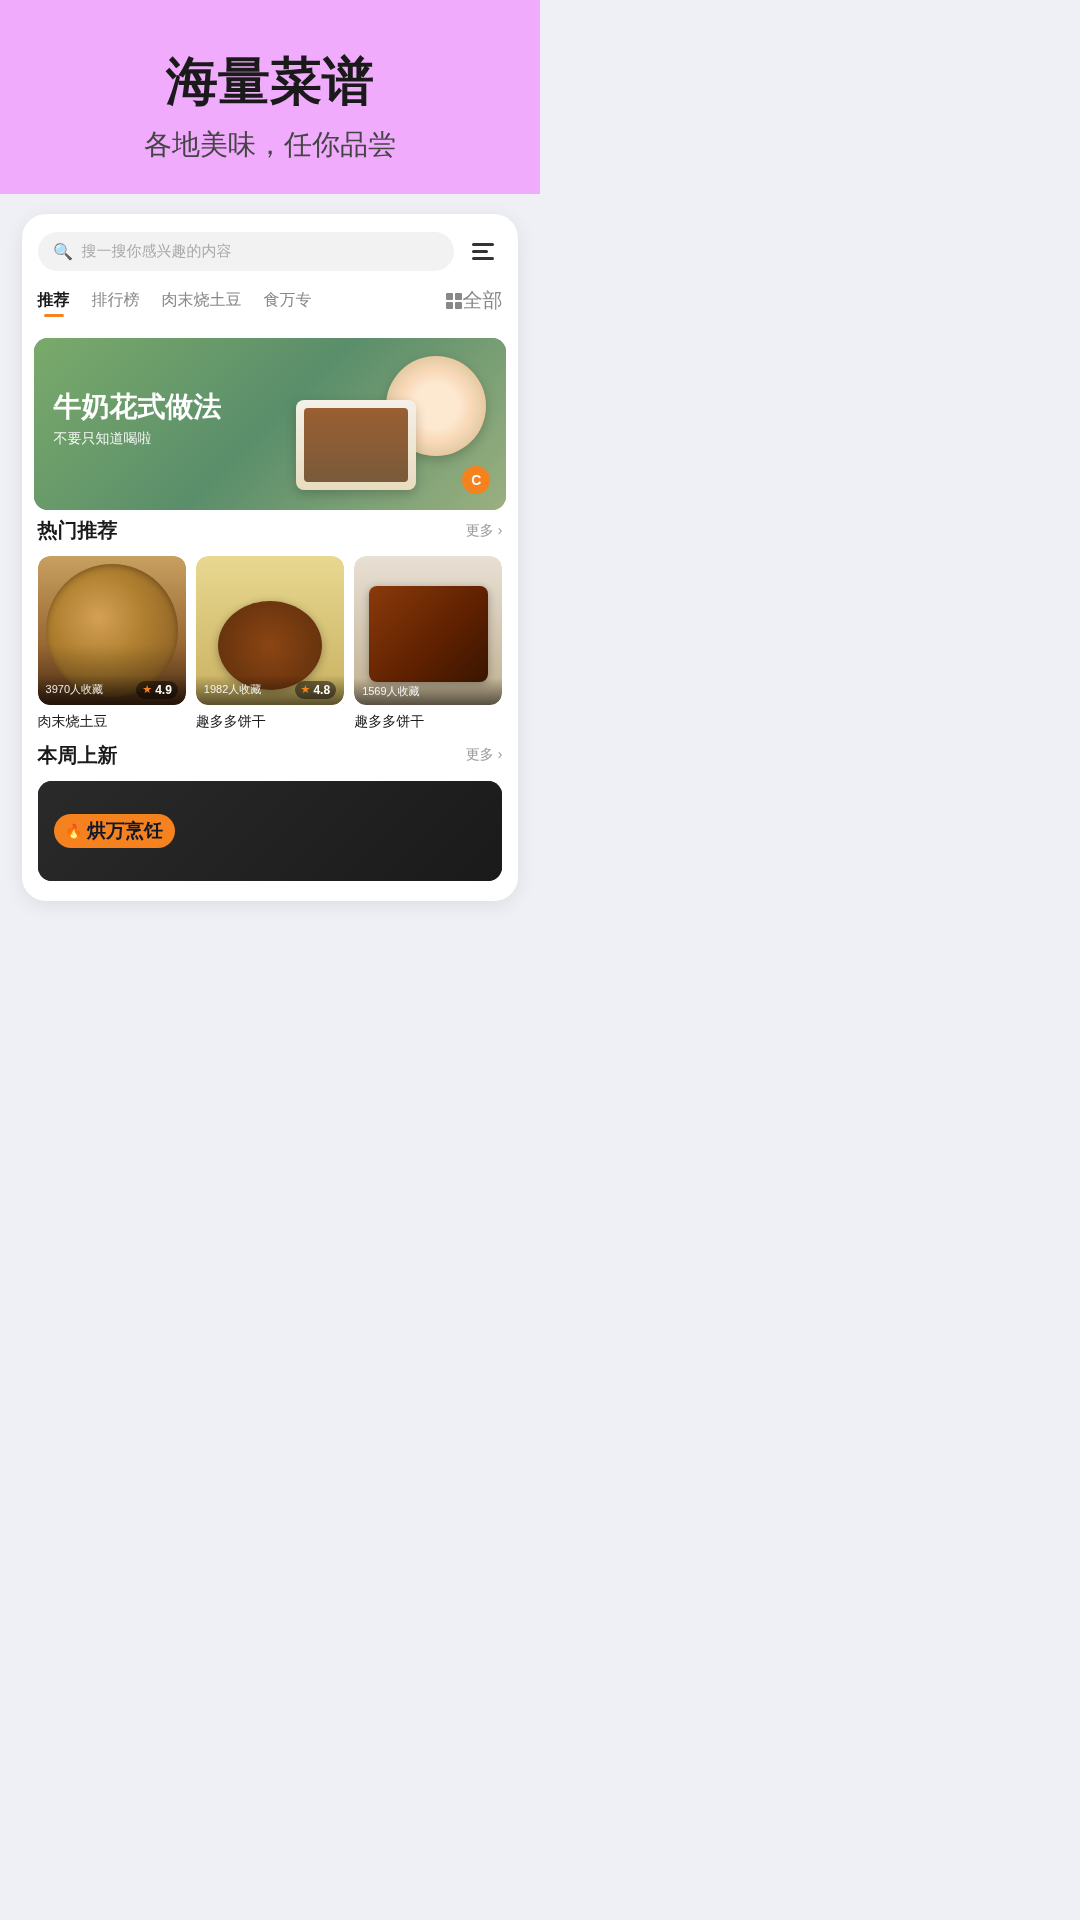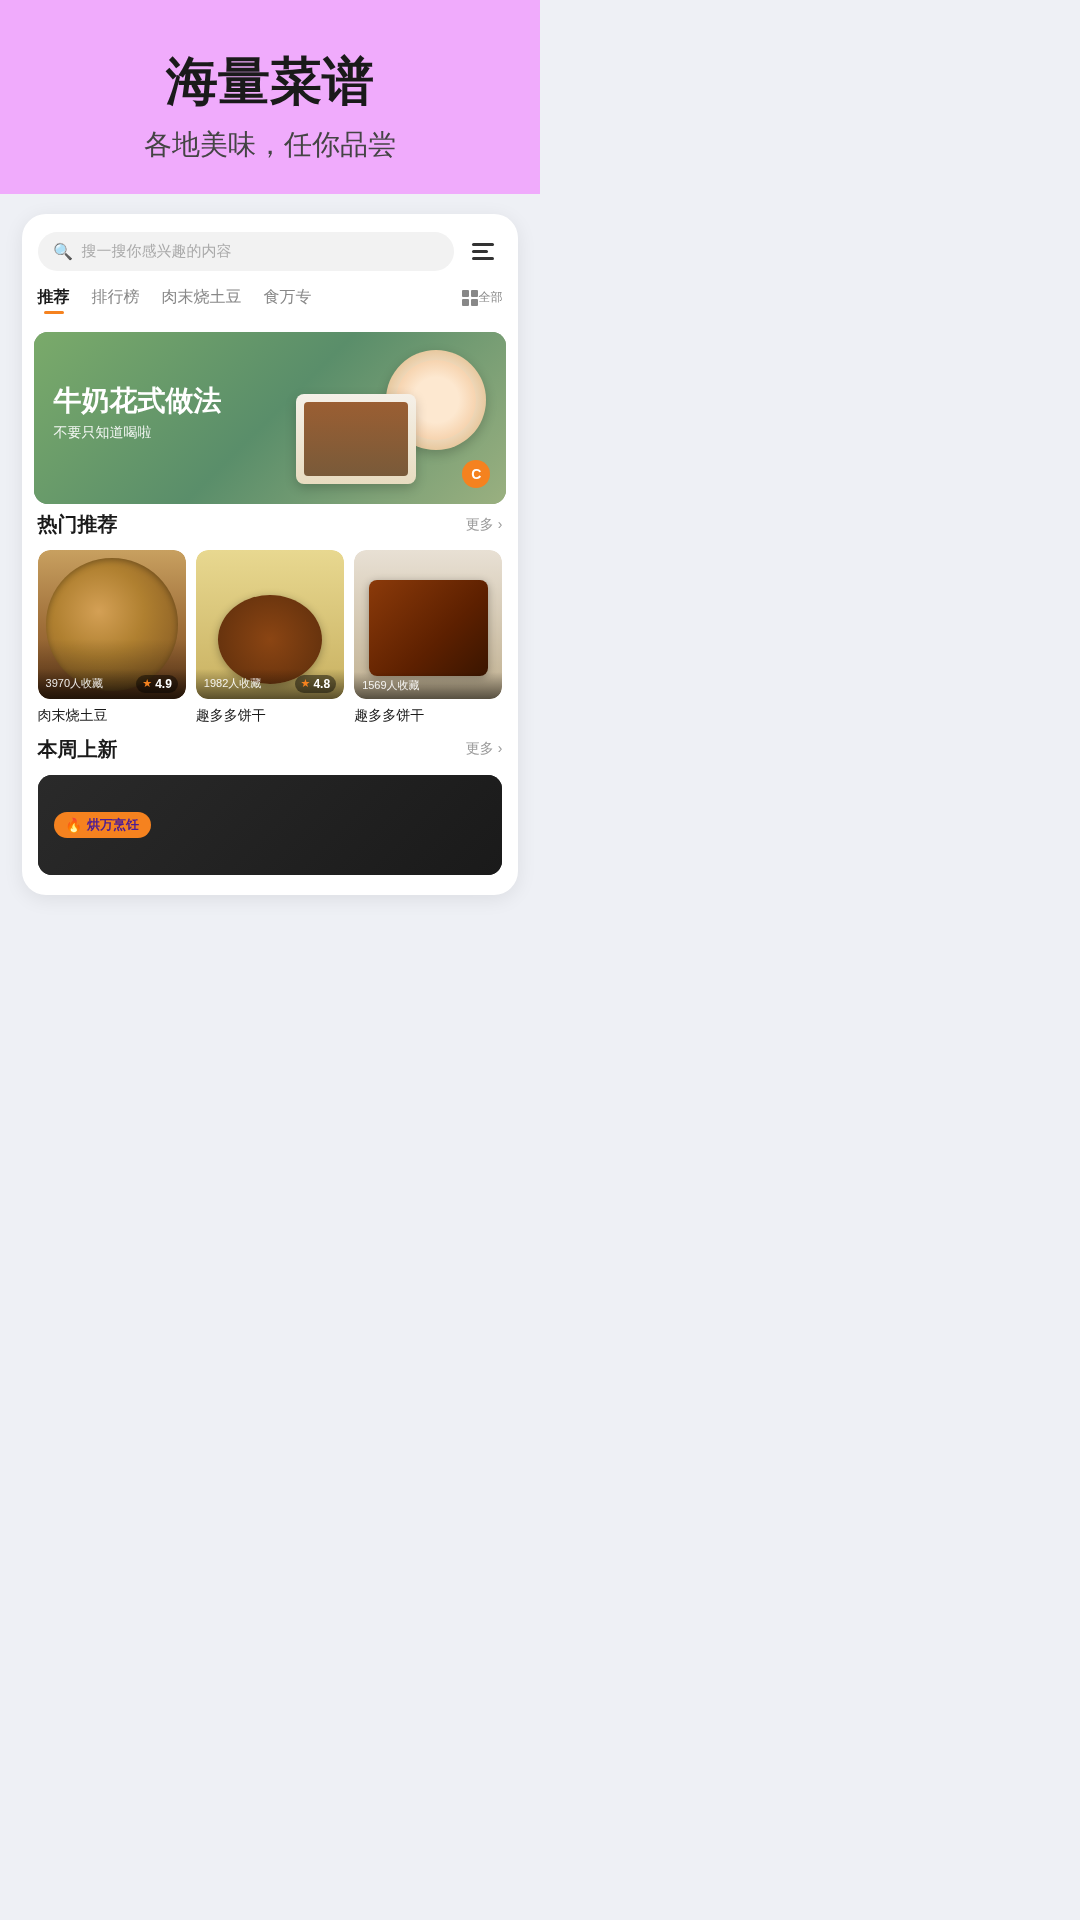--- a/index.html
+++ b/index.html
@@ -126,21 +126,21 @@
       transform: translateX(-50%);
       width: 20px;
       height: 3px;
       background: #f5821f;
       border-radius: 2px;
     }
 
     .nav-all {
       display: flex;
       align-items: center;
-      font-size: 12px;
+      font-size: 20px;
       color: #888;
       margin-left: auto;
     }
 
     .nav-all-icon {
       display: grid;
       grid-template-columns: 1fr 1fr;
       gap: 2px;
       width: 16px;
       height: 16px;
@@ -446,22 +446,22 @@
       gap: 4px;
       z-index: 2;
     }
 
     .weekly-badge-fire {
       color: #fff;
       font-size: 14px;
     }
 
     .weekly-badge-text {
-      color: #4c1d95;
-      font-size: 13px;
+      color: #0f172a;
+      font-size: 19px;
       font-weight: 600;
     }
   </style>
 </head>
 <body>
 
 <div class="hero-section">
   <div class="hero-title">海量菜谱</div>
   <div class="hero-subtitle">各地美味，任你品尝</div>
 </div>

